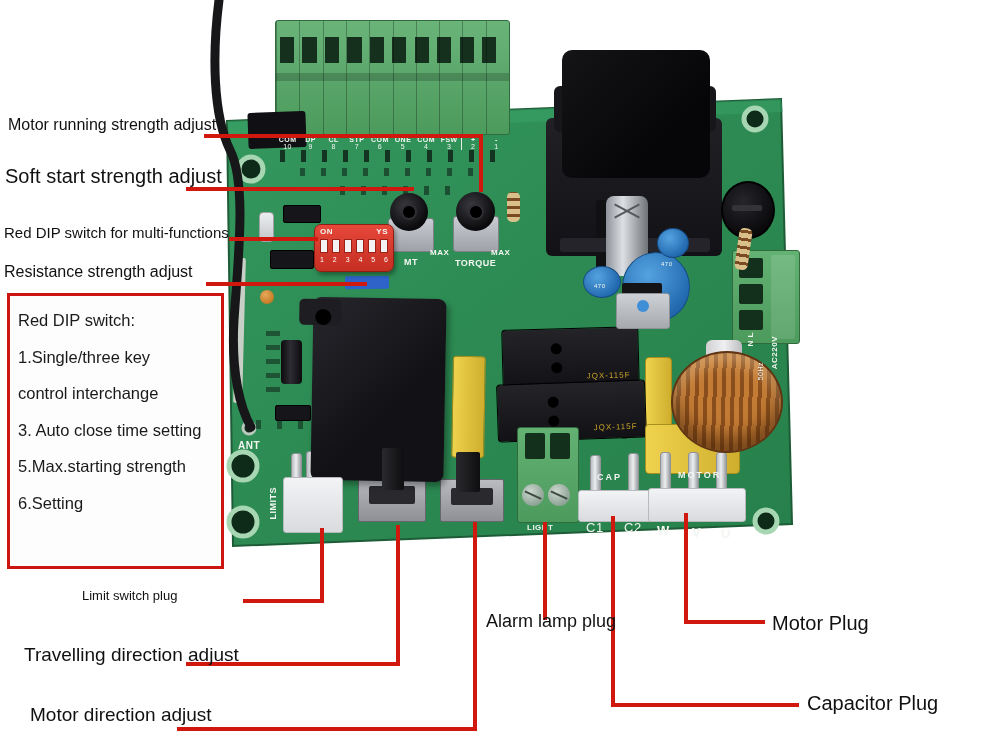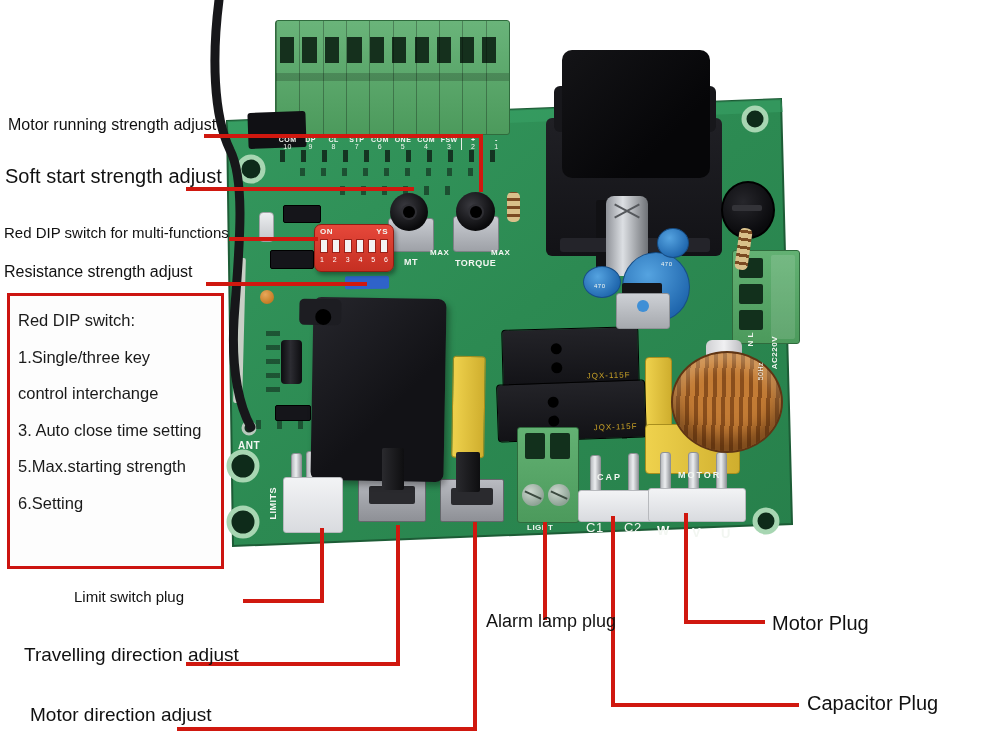--- a/index.html
+++ b/index.html
@@ -267,21 +267,21 @@
       <path d="M545,522 V620"></path>
       <path d="M686,513 V622 H765"></path>
       <path d="M613,516 V705 H799"></path>
     </g>
   </svg>
 
   <div class="label" style="left:5px;top:165px;font-size:20px">Soft start strength adjust</div>
   <div class="label" style="left:8px;top:116px;font-size:16px">Motor running strength adjust</div>
   <div class="label" style="left:4px;top:224px;font-size:15px">Red DIP switch for multi-functions</div>
   <div class="label" style="left:4px;top:263px;font-size:16px">Resistance strength adjust</div>
-  <div class="label" style="left:74px;top:588px;font-size:15px">Limit switch plug</div>
+  <div class="label" style="left:82px;top:588px;font-size:13px">Limit switch plug</div>
   <div class="label" style="left:30px;top:704px;font-size:19px">Motor direction adjust</div>
   <div class="label" style="left:24px;top:644px;font-size:19px">Travelling direction adjust</div>
   <div class="label" style="left:486px;top:611px;font-size:18px">Alarm lamp plug</div>
   <div class="label" style="left:772px;top:612px;font-size:20px">Motor Plug</div>
   <div class="label" style="left:807px;top:692px;font-size:20px">Capacitor Plug</div>
 
   <div class="infobox">
     <div>Red DIP switch:</div>
     <div>1.Single/three key</div>
     <div>control interchange</div>

